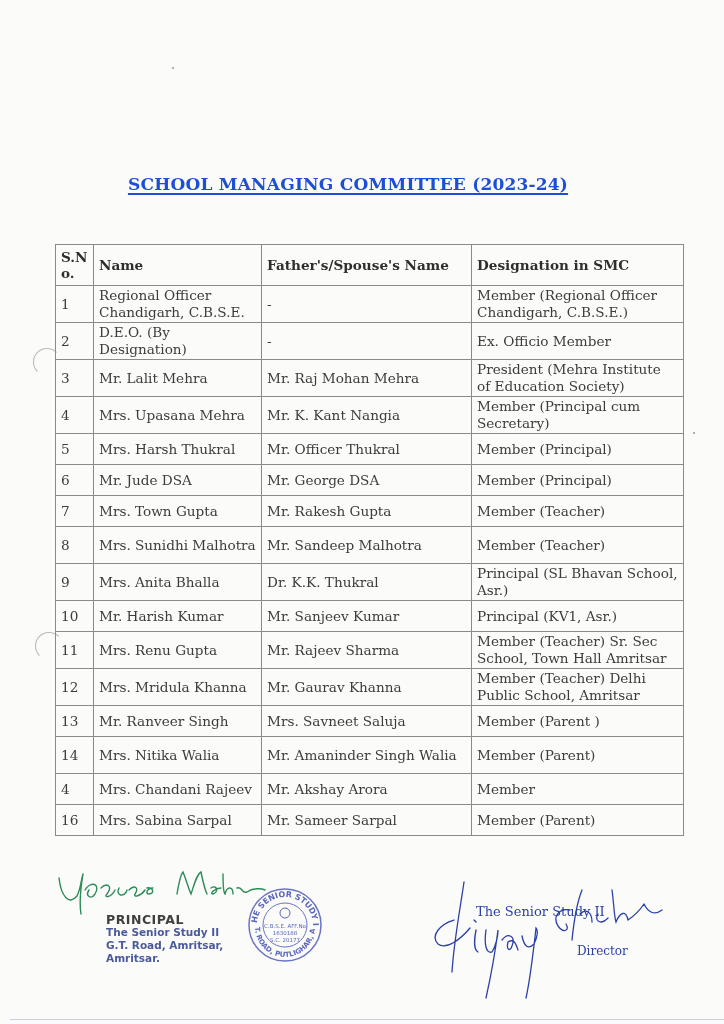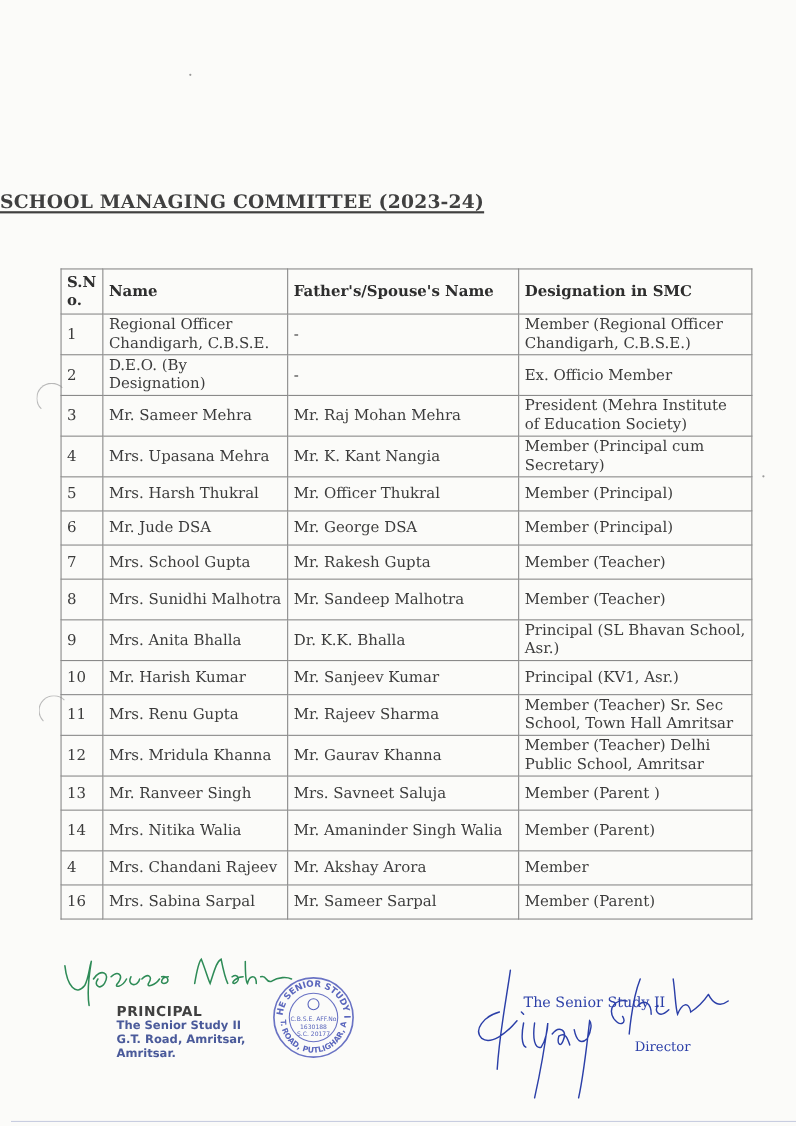--- a/index.html
+++ b/index.html
@@ -4,22 +4,22 @@
   <style>
     html, body { margin: 0; padding: 0; }
     body {
       width: 724px; height: 1024px; position: relative; overflow: hidden;
       background: #fbfbf9;
       font-family: "DejaVu Serif", "Liberation Serif", serif;
       color: #3a3a3a;
     }
     .title {
       position: absolute; left: 0; width: 696px; top: 174px;
-      text-align: left; font-weight: bold; font-size: 17px;
-      color: #404040; letter-spacing: 0.2px;
+      text-align: center; font-weight: bold; font-size: 17px;
+      color: #1d4ed8; letter-spacing: 0.2px;
     }
     .title span { text-decoration: underline; text-underline-offset: 3px; text-decoration-thickness: 1.5px; }
     table.smc {
       position: absolute; left: 55px; top: 244px; width: 628px;
       border-collapse: collapse; font-size: 13.6px; color: #3c3c3c;
       table-layout: fixed;
       border-radius: 23px;
     }
     table.smc th, table.smc td {
       border: 1px solid #8a8a8a; padding: 0 5px; line-height: 17px; vertical-align: middle;
@@ -82,21 +82,21 @@
         <td>Member (Regional Officer Chandigarh, C.B.S.E.)</td>
       </tr>
       <tr>
         <td>2</td>
         <td>D.E.O. (By Designation)</td>
         <td>-</td>
         <td>Ex. Officio Member</td>
       </tr>
       <tr>
         <td>3</td>
-        <td>Mr. Sameer Mehra</td>
+        <td>Mr. Lalit Mehra</td>
         <td>Mr. Raj Mohan Mehra</td>
         <td>President (Mehra Institute of Education Society)</td>
       </tr>
       <tr>
         <td>4</td>
         <td>Mrs. Upasana Mehra</td>
         <td>Mr. K. Kant Nangia</td>
         <td>Member (Principal cum Secretary)</td>
       </tr>
       <tr class="short">
@@ -106,34 +106,34 @@
         <td>Member (Principal)</td>
       </tr>
       <tr class="short">
         <td>6</td>
         <td>Mr. Jude DSA</td>
         <td>Mr. George DSA</td>
         <td>Member (Principal)</td>
       </tr>
       <tr class="short">
         <td>7</td>
-        <td>Mrs. School Gupta</td>
+        <td>Mrs. Town Gupta</td>
         <td>Mr. Rakesh Gupta</td>
         <td>Member (Teacher)</td>
       </tr>
       <tr>
         <td>8</td>
         <td>Mrs. Sunidhi Malhotra</td>
         <td>Mr. Sandeep Malhotra</td>
         <td>Member (Teacher)</td>
       </tr>
       <tr>
         <td>9</td>
         <td>Mrs. Anita Bhalla</td>
-        <td>Dr. K.K. Bhalla</td>
+        <td>Dr. K.K. Thukral</td>
         <td>Principal (SL Bhavan School, Asr.)</td>
       </tr>
       <tr class="short">
         <td>10</td>
         <td>Mr. Harish Kumar</td>
         <td>Mr. Sanjeev Kumar</td>
         <td>Principal (KV1, Asr.)</td>
       </tr>
       <tr>
         <td>11</td>

